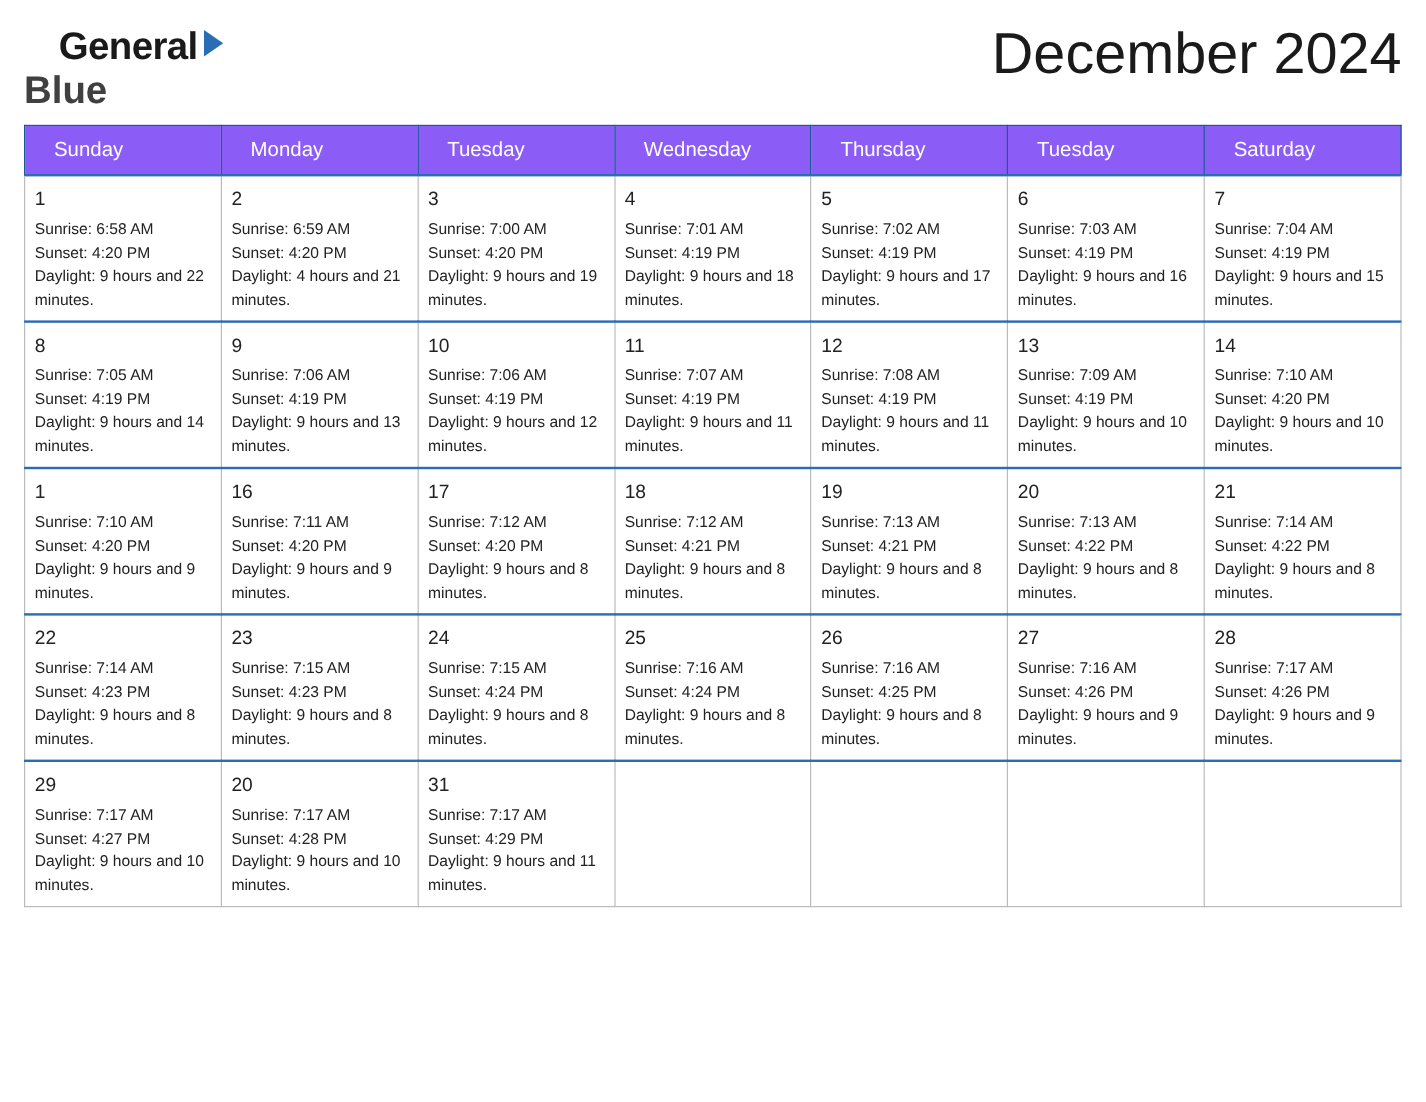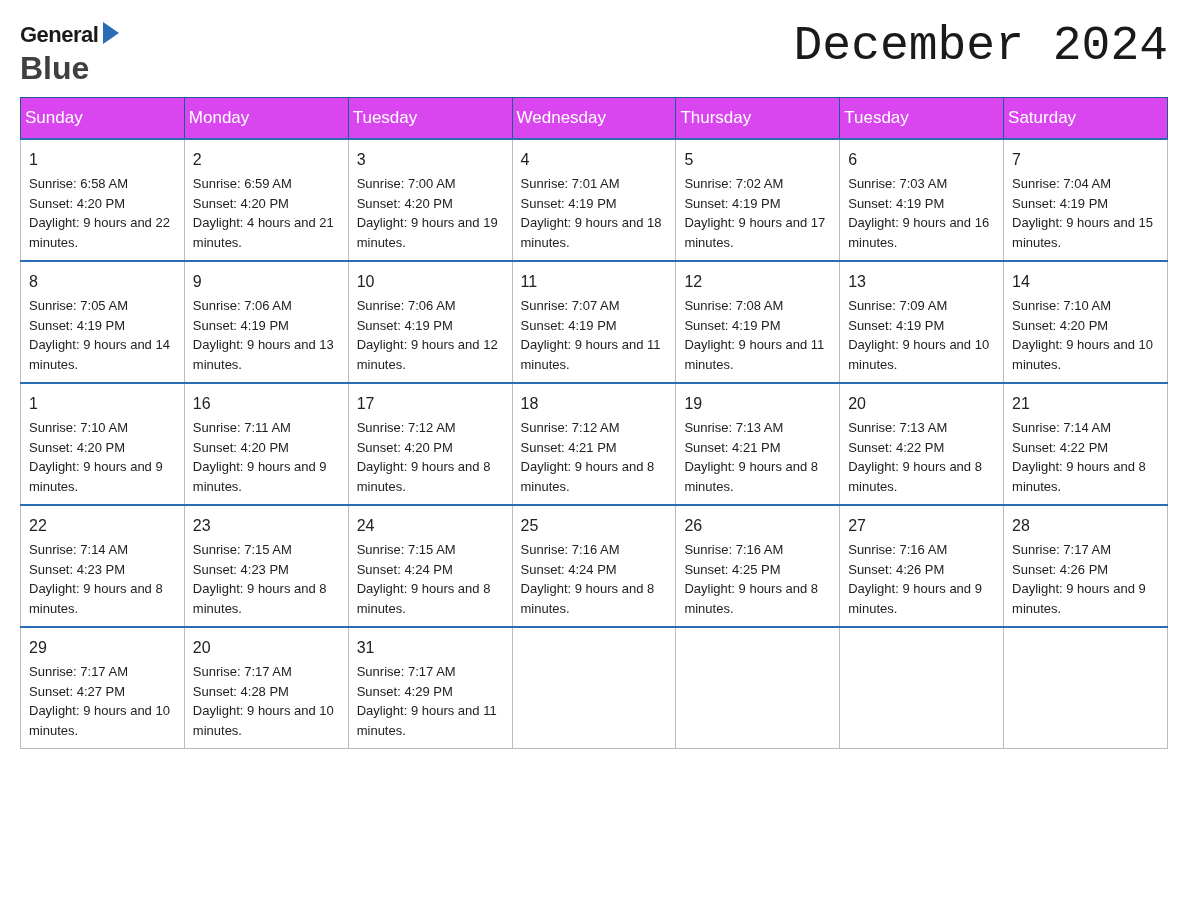--- a/index.html
+++ b/index.html
@@ -11,43 +11,42 @@
       min-height: 918px;
     }
     .header {
       display: flex;
       justify-content: space-between;
       align-items: flex-start;
       margin-bottom: 10px;
     }
     .title-section {
       text-align: right;
-      font-family: Liberation Mono, monospace;
     }
     .month-title {
       font-size: 48px;
       font-weight: normal;
       color: #1a1a1a;
       line-height: 1.1;
     }
     .location-title {
       font-size: 20px;
       color: #444;
       margin-top: 4px;
     }
     .calendar {
       width: 100%;
       border-collapse: collapse;
       border: 1px solid #999;
       margin-top: 10px;
     }
     .calendar th {
-      background-color: #d946ef;
+      background-color: #8b5cf6;
       color: #fff;
-      padding: 10px 4px;
+      padding: 10px 24px;
       font-size: 17px;
       font-weight: normal;
       text-align: left;
       border: 1px solid #1a5a9a;
     }
     .calendar td {
       vertical-align: top;
       padding: 8px;
       border: 1px solid #bbb;
       width: 14.28%;
@@ -74,24 +73,25 @@
     .logo-wrapper {
       display: flex;
       flex-direction: column;
       align-items: flex-start;
     }
     .logo-line1 {
       display: flex;
       align-items: center;
     }
     .logo-text-general {
-      font-size: 22px;
+      font-size: 32px;
       font-weight: bold;
       color: #1a1a1a;
       letter-spacing: -0.5px;
+      margin-left: 29px;
     }
     .logo-arrow {
       display: inline-block;
       margin-left: 3px;
       vertical-align: middle;
     }
     .logo-text-blue {
       font-size: 32px;
       font-weight: bold;
       color: #404040;

